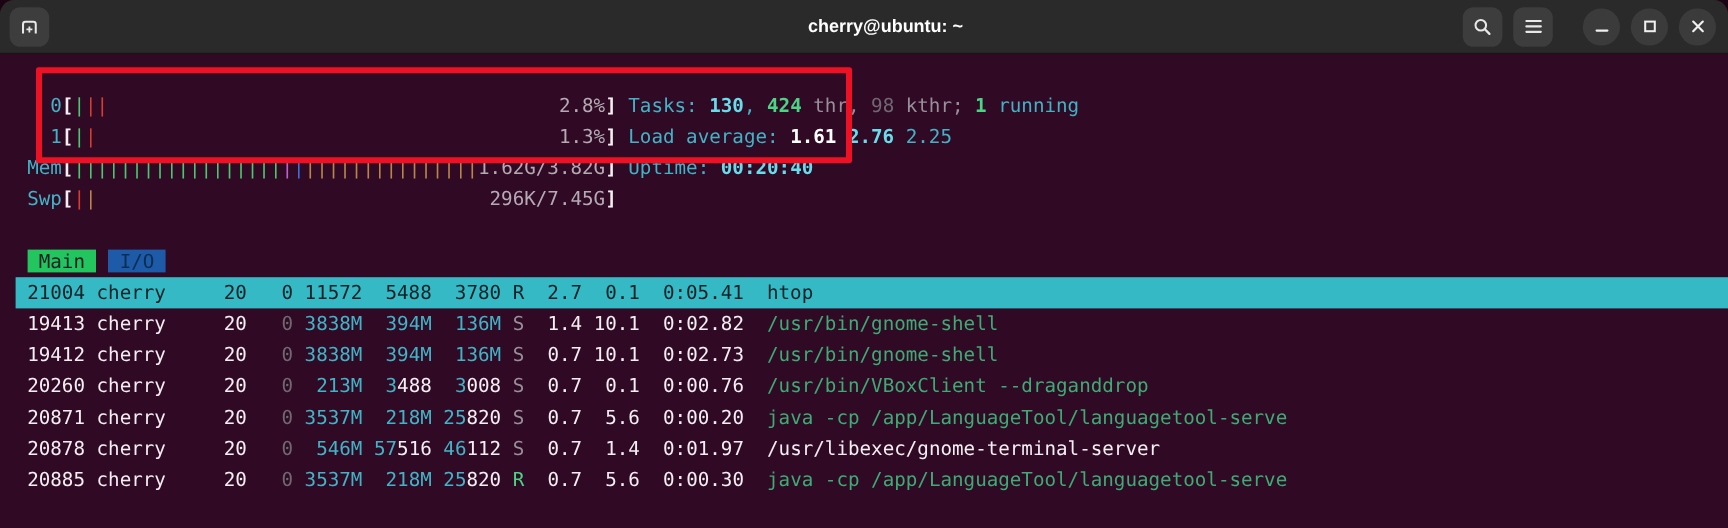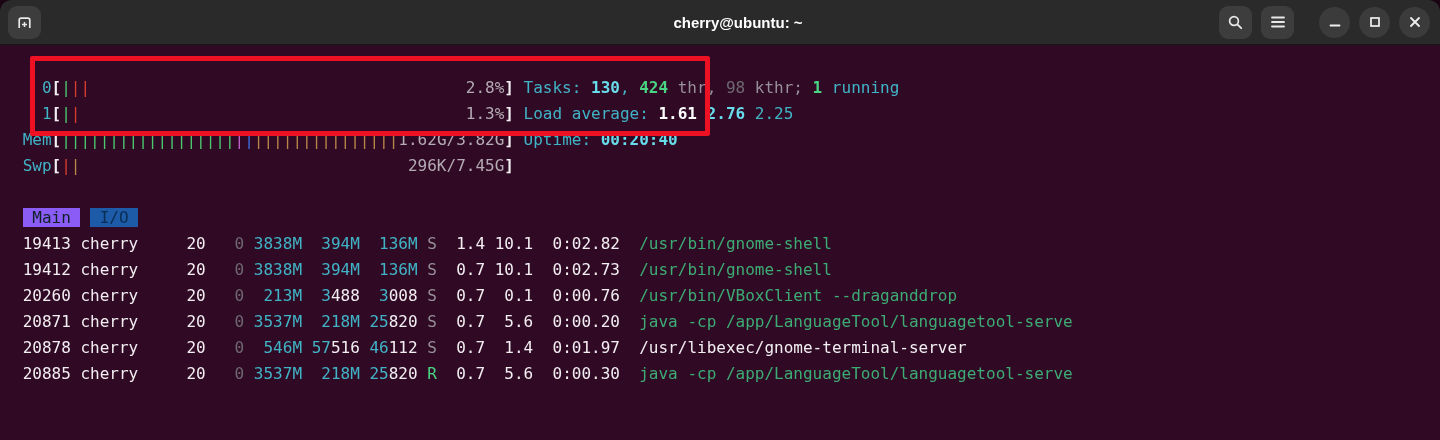--- a/index.html
+++ b/index.html
@@ -123,21 +123,22 @@
       </button>
     </div>
   </div>
 
   <div class="terminal" id="terminal" style="background: rgb(48, 10, 36);">
       <div class="term-line"><span style="color: rgb(65, 179, 198);">   0</span><span style="color: rgb(242, 238, 242); font-weight: bold;">[</span><span style="color: rgb(75, 199, 111);">|</span><span style="color: rgb(217, 61, 48);">||</span><span style="color: rgb(242, 238, 242);">                                       </span><span style="color: rgb(179, 170, 179);">2.8%</span><span style="color: rgb(242, 238, 242); font-weight: bold;">]</span><span style="color: rgb(242, 238, 242);"> </span><span style="color: rgb(65, 179, 198);">Tasks: </span><span style="color: rgb(103, 220, 234); font-weight: bold;">130</span><span style="color: rgb(65, 179, 198);">, </span><span style="color: rgb(74, 212, 131); font-weight: bold;">424</span><span style="color: rgb(151, 144, 154);"> thr, </span><span style="color: rgb(110, 104, 114);">98</span><span style="color: rgb(151, 144, 154);"> kthr; </span><span style="color: rgb(74, 212, 131); font-weight: bold;">1</span><span style="color: rgb(65, 179, 198);"> running</span></div>
       <div class="term-line"><span style="color: rgb(65, 179, 198);">   1</span><span style="color: rgb(242, 238, 242); font-weight: bold;">[</span><span style="color: rgb(75, 199, 111);">|</span><span style="color: rgb(217, 61, 48);">|</span><span style="color: rgb(242, 238, 242);">                                        </span><span style="color: rgb(179, 170, 179);">1.3%</span><span style="color: rgb(242, 238, 242); font-weight: bold;">]</span><span style="color: rgb(242, 238, 242);"> </span><span style="color: rgb(65, 179, 198);">Load average: </span><span style="color: rgb(255, 255, 255); font-weight: bold;">1.61 </span><span style="color: rgb(103, 220, 234); font-weight: bold;">2.76 </span><span style="color: rgb(65, 179, 198);">2.25</span></div>
       <div class="term-line"><span style="color: rgb(65, 179, 198);"> Mem</span><span style="color: rgb(242, 238, 242); font-weight: bold;">[</span><span style="color: rgb(75, 199, 111);">||||||||||||||||||</span><span style="color: rgb(192, 97, 203);">|</span><span style="color: rgb(58, 111, 224);">|</span><span style="color: rgb(184, 133, 74);">|||||||||||||||</span><span style="color: rgb(179, 170, 179);">1.62G/3.82G</span><span style="color: rgb(242, 238, 242); font-weight: bold;">]</span><span style="color: rgb(242, 238, 242);"> </span><span style="color: rgb(65, 179, 198);">Uptime: </span><span style="color: rgb(103, 220, 234); font-weight: bold;">00:20:40</span></div>
       <div class="term-line"><span style="color: rgb(65, 179, 198);"> Swp</span><span style="color: rgb(242, 238, 242); font-weight: bold;">[</span><span style="color: rgb(217, 61, 48);">|</span><span style="color: rgb(184, 133, 74);">|</span><span style="color: rgb(242, 238, 242);">                                  </span><span style="color: rgb(179, 170, 179);">296K/7.45G</span><span style="color: rgb(242, 238, 242); font-weight: bold;">]</span></div>
       <div class="term-line"><span>&nbsp;</span></div>
-      <div class="term-line"><span> </span><span style="color: rgb(14, 33, 38); background: #8b5cf6;"> Main </span><span> </span><span style="color: rgb(10, 45, 82); background: rgb(29, 90, 168);"> I/O </span></div>
+      <div class="term-line"><span> </span><span style="color: rgb(14, 33, 38); background: #22c55e;"> Main </span><span> </span><span style="color: rgb(10, 45, 82); background: rgb(29, 90, 168);"> I/O </span></div>
+      <div class="term-line" style="background: rgb(53, 185, 197);"><span style="color: rgb(14, 33, 38);"> 21004 cherry     20   0 11572  5488  3780 R  2.7  0.1  0:05.41  htop</span></div>
       <div class="term-line"><span style="color: rgb(242, 238, 242);"> 19413 cherry     20 </span><span style="color: rgb(110, 104, 114);">  0</span><span style="color: rgb(242, 238, 242);"> </span><span style="color: rgb(65, 179, 198);">3838M</span><span style="color: rgb(242, 238, 242);"> </span><span style="color: rgb(65, 179, 198);"> 394M</span><span style="color: rgb(242, 238, 242);"> </span><span style="color: rgb(65, 179, 198);"> 136M</span><span style="color: rgb(242, 238, 242);"> </span><span style="color: rgb(151, 144, 154);">S</span><span style="color: rgb(242, 238, 242);">  1.4 10.1  0:02.82  </span><span style="color: rgb(61, 171, 116);">/usr/bin/gnome-shell</span></div>
       <div class="term-line"><span style="color: rgb(242, 238, 242);"> 19412 cherry     20 </span><span style="color: rgb(110, 104, 114);">  0</span><span style="color: rgb(242, 238, 242);"> </span><span style="color: rgb(65, 179, 198);">3838M</span><span style="color: rgb(242, 238, 242);"> </span><span style="color: rgb(65, 179, 198);"> 394M</span><span style="color: rgb(242, 238, 242);"> </span><span style="color: rgb(65, 179, 198);"> 136M</span><span style="color: rgb(242, 238, 242);"> </span><span style="color: rgb(151, 144, 154);">S</span><span style="color: rgb(242, 238, 242);">  0.7 10.1  0:02.73  </span><span style="color: rgb(61, 171, 116);">/usr/bin/gnome-shell</span></div>
       <div class="term-line"><span style="color: rgb(242, 238, 242);"> 20260 cherry     20 </span><span style="color: rgb(110, 104, 114);">  0</span><span style="color: rgb(242, 238, 242);"> </span><span style="color: rgb(65, 179, 198);"> 213M</span><span style="color: rgb(65, 179, 198);">  3</span><span style="color: rgb(242, 238, 242);">488</span><span style="color: rgb(65, 179, 198);">  3</span><span style="color: rgb(242, 238, 242);">008</span><span style="color: rgb(242, 238, 242);"> </span><span style="color: rgb(151, 144, 154);">S</span><span style="color: rgb(242, 238, 242);">  0.7  0.1  0:00.76  </span><span style="color: rgb(61, 171, 116);">/usr/bin/VBoxClient --draganddrop</span></div>
       <div class="term-line"><span style="color: rgb(242, 238, 242);"> 20871 cherry     20 </span><span style="color: rgb(110, 104, 114);">  0</span><span style="color: rgb(242, 238, 242);"> </span><span style="color: rgb(65, 179, 198);">3537M</span><span style="color: rgb(242, 238, 242);"> </span><span style="color: rgb(65, 179, 198);"> 218M</span><span style="color: rgb(65, 179, 198);"> 25</span><span style="color: rgb(242, 238, 242);">820</span><span style="color: rgb(242, 238, 242);"> </span><span style="color: rgb(151, 144, 154);">S</span><span style="color: rgb(242, 238, 242);">  0.7  5.6  0:00.20  </span><span style="color: rgb(61, 171, 116);">java -cp /app/LanguageTool/languagetool-serve</span></div>
       <div class="term-line"><span style="color: rgb(242, 238, 242);"> 20878 cherry     20 </span><span style="color: rgb(110, 104, 114);">  0</span><span style="color: rgb(242, 238, 242);"> </span><span style="color: rgb(65, 179, 198);"> 546M</span><span style="color: rgb(65, 179, 198);"> 57</span><span style="color: rgb(242, 238, 242);">516</span><span style="color: rgb(65, 179, 198);"> 46</span><span style="color: rgb(242, 238, 242);">112</span><span style="color: rgb(242, 238, 242);"> </span><span style="color: rgb(151, 144, 154);">S</span><span style="color: rgb(242, 238, 242);">  0.7  1.4  0:01.97  </span><span style="color: rgb(242, 238, 242);">/usr/libexec/gnome-terminal-server</span></div>
       <div class="term-line"><span style="color: rgb(242, 238, 242);"> 20885 cherry     20 </span><span style="color: rgb(110, 104, 114);">  0</span><span style="color: rgb(242, 238, 242);"> </span><span style="color: rgb(65, 179, 198);">3537M</span><span style="color: rgb(242, 238, 242);"> </span><span style="color: rgb(65, 179, 198);"> 218M</span><span style="color: rgb(65, 179, 198);"> 25</span><span style="color: rgb(242, 238, 242);">820</span><span style="color: rgb(242, 238, 242);"> </span><span style="color: rgb(74, 212, 131);">R</span><span style="color: rgb(242, 238, 242);">  0.7  5.6  0:00.30  </span><span style="color: rgb(61, 171, 116);">java -cp /app/LanguageTool/languagetool-serve</span></div>
     </div>
 
   <div class="annotation-rect" style="border-color: rgb(238, 16, 35);"></div>
 

